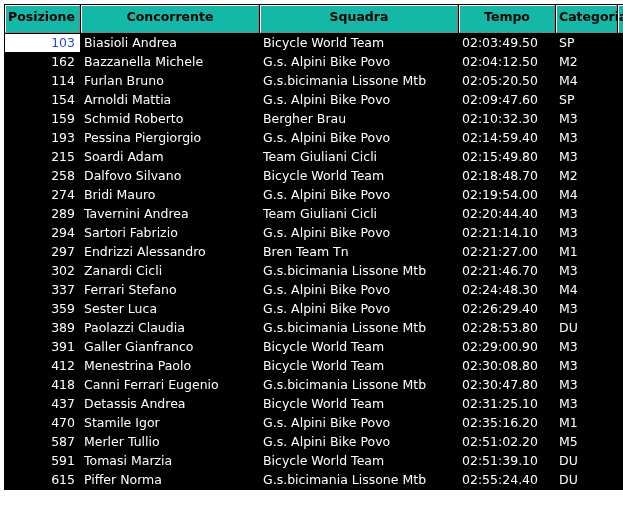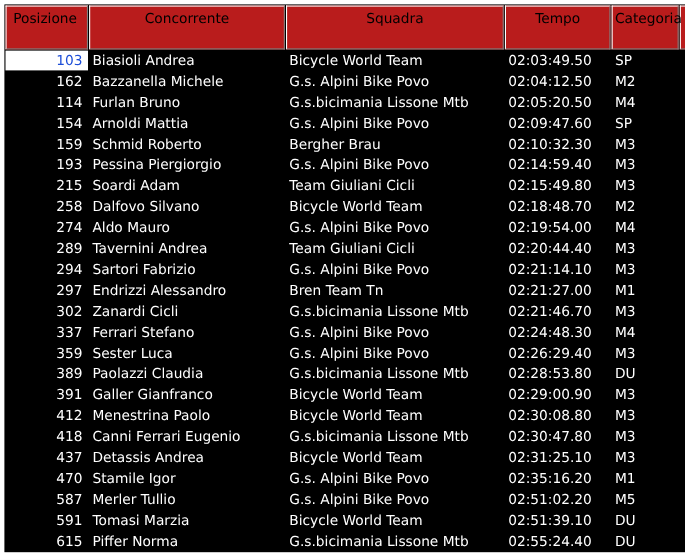--- a/index.html
+++ b/index.html
@@ -18,26 +18,26 @@
     background: #ffffff;
   }
   table.results {
     border-collapse: separate;
     border-spacing: 1px;
     width: 615px;
     table-layout: fixed;
     background: #000000;
   }
   table.results th {
-    background: #b91c1c;
+    background: #14b8a6;
     color: #000000;
     font-size: 12.5px;
-    font-weight: normal;
+    font-weight: bold;
     text-align: center;
-    padding: 3px 2px 20px 2px;
+    padding: 3px 2px 8px 2px;
     border-top: 1px solid #ffffff;
     border-left: 1px solid #ffffff;
     border-right: 1px solid #808080;
     border-bottom: 1px solid #808080;
   }
   table.results td {
     background: #000000;
     color: #ffffff;
     font-size: 12.5px;
     padding: 1px 3px 2px 3px;
@@ -135,21 +135,21 @@
         <tr>
           <td class="c-pos">258</td>
           <td class="c-name">Dalfovo Silvano</td>
           <td class="c-team">Bicycle World Team</td>
           <td class="c-time">02:18:48.70</td>
           <td class="c-cat">M2</td>
           <td class="c-avg">17,29</td>
         </tr>
         <tr>
           <td class="c-pos">274</td>
-          <td class="c-name">Aldo Mauro</td>
+          <td class="c-name">Bridi Mauro</td>
           <td class="c-team">G.s. Alpini Bike Povo</td>
           <td class="c-time">02:19:54.00</td>
           <td class="c-cat">M4</td>
           <td class="c-avg">17,16</td>
         </tr>
         <tr>
           <td class="c-pos">289</td>
           <td class="c-name">Tavernini Andrea</td>
           <td class="c-team">Team Giuliani Cicli</td>
           <td class="c-time">02:20:44.40</td>

